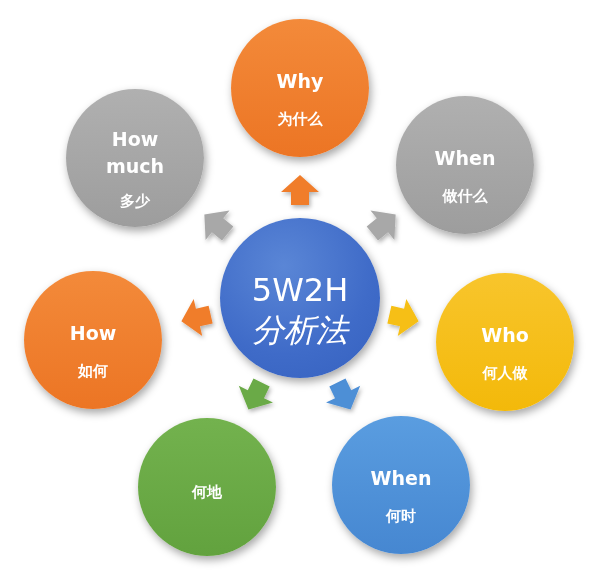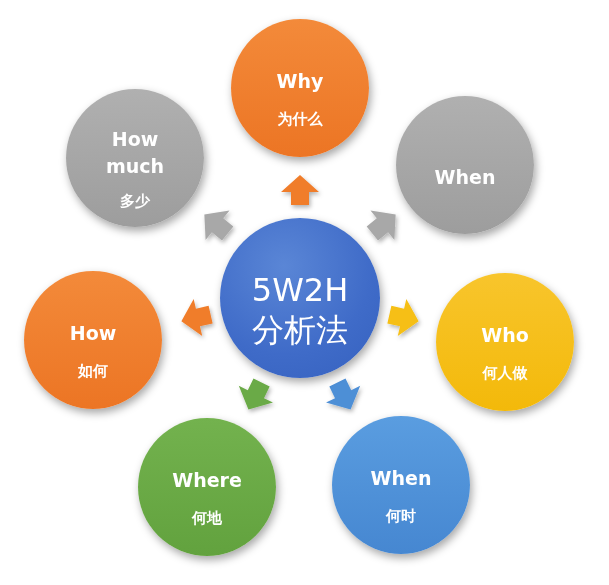--- a/index.html
+++ b/index.html
@@ -14,21 +14,21 @@
   .circle .en { font-size: 19px; line-height: 27px; margin-top: 24px; }
   .circle .zh { font-size: 15px; line-height: 27px; margin-top: 11px; }
   .node { width: 138px; height: 138px; }
   .center {
     left: 220px; top: 218px; width: 160px; height: 160px;
     background: radial-gradient(circle at 40% 30%, #5a86d6 0%, #3f6bc8 60%, #3561bf 100%);
     font-weight: normal;
     text-align: center;
   }
   .center .en { font-size: 32px; line-height: 40px; }
-  .center .zh { font-size: 32px; line-height: 40px; margin-top: 0; }
+  .center .zh { font-size: 32px; line-height: 40px; margin-top: 0; font-style: italic; }
   .arrows { position: absolute; left: 0; top: 0; }
 </style>
 </head>
 <body>
 
 <svg class="arrows" width="609" height="585">
   <defs>
     <filter id="sh" x="-30%" y="-30%" width="160%" height="160%">
       <feDropShadow dx="1.5" dy="2.5" stdDeviation="2" flood-color="#000" flood-opacity="0.3"></feDropShadow>
     </filter>
@@ -51,34 +51,34 @@
   <span class="zh">分析法</span>
 </div>
 
 <div class="circle node" style="left:231px; top:19px; background: linear-gradient(180deg,#f38a3a 0%,#ec7524 100%);">
   <span class="en">Why</span>
   <span class="zh">为什么</span>
 </div>
 
 <div class="circle node" style="left:396px; top:96px; background: linear-gradient(180deg,#b0b0b0 0%,#9d9d9d 100%);">
   <span class="en">When</span>
+  <span class="zh">做什么</span>
 </div>
 
 <div class="circle node" style="left:436px; top:273px; background: linear-gradient(180deg,#f8c52c 0%,#f3b90a 100%); text-align: right;">
   <span class="en">Who</span>
   <span class="zh">何人做</span>
 </div>
 
 <div class="circle node" style="left:332px; top:416px; background: linear-gradient(180deg,#5a9de0 0%,#4687d1 100%);">
   <span class="en">When</span>
   <span class="zh">何时</span>
 </div>
 
 <div class="circle node" style="left:138px; top:418px; background: linear-gradient(180deg,#73b24e 0%,#62a23e 100%);">
-  <span class="en">Where</span>
   <span class="zh">何地</span>
 </div>
 
 <div class="circle node" style="left:24px; top:271px; background: linear-gradient(180deg,#f38a3a 0%,#ec7524 100%);">
   <span class="en">How</span>
   <span class="zh">如何</span>
 </div>
 
 <div class="circle node" style="left:66px; top:89px; background: linear-gradient(180deg,#b0b0b0 0%,#9d9d9d 100%);">
   <span class="en" style="white-space:pre-line;">How

